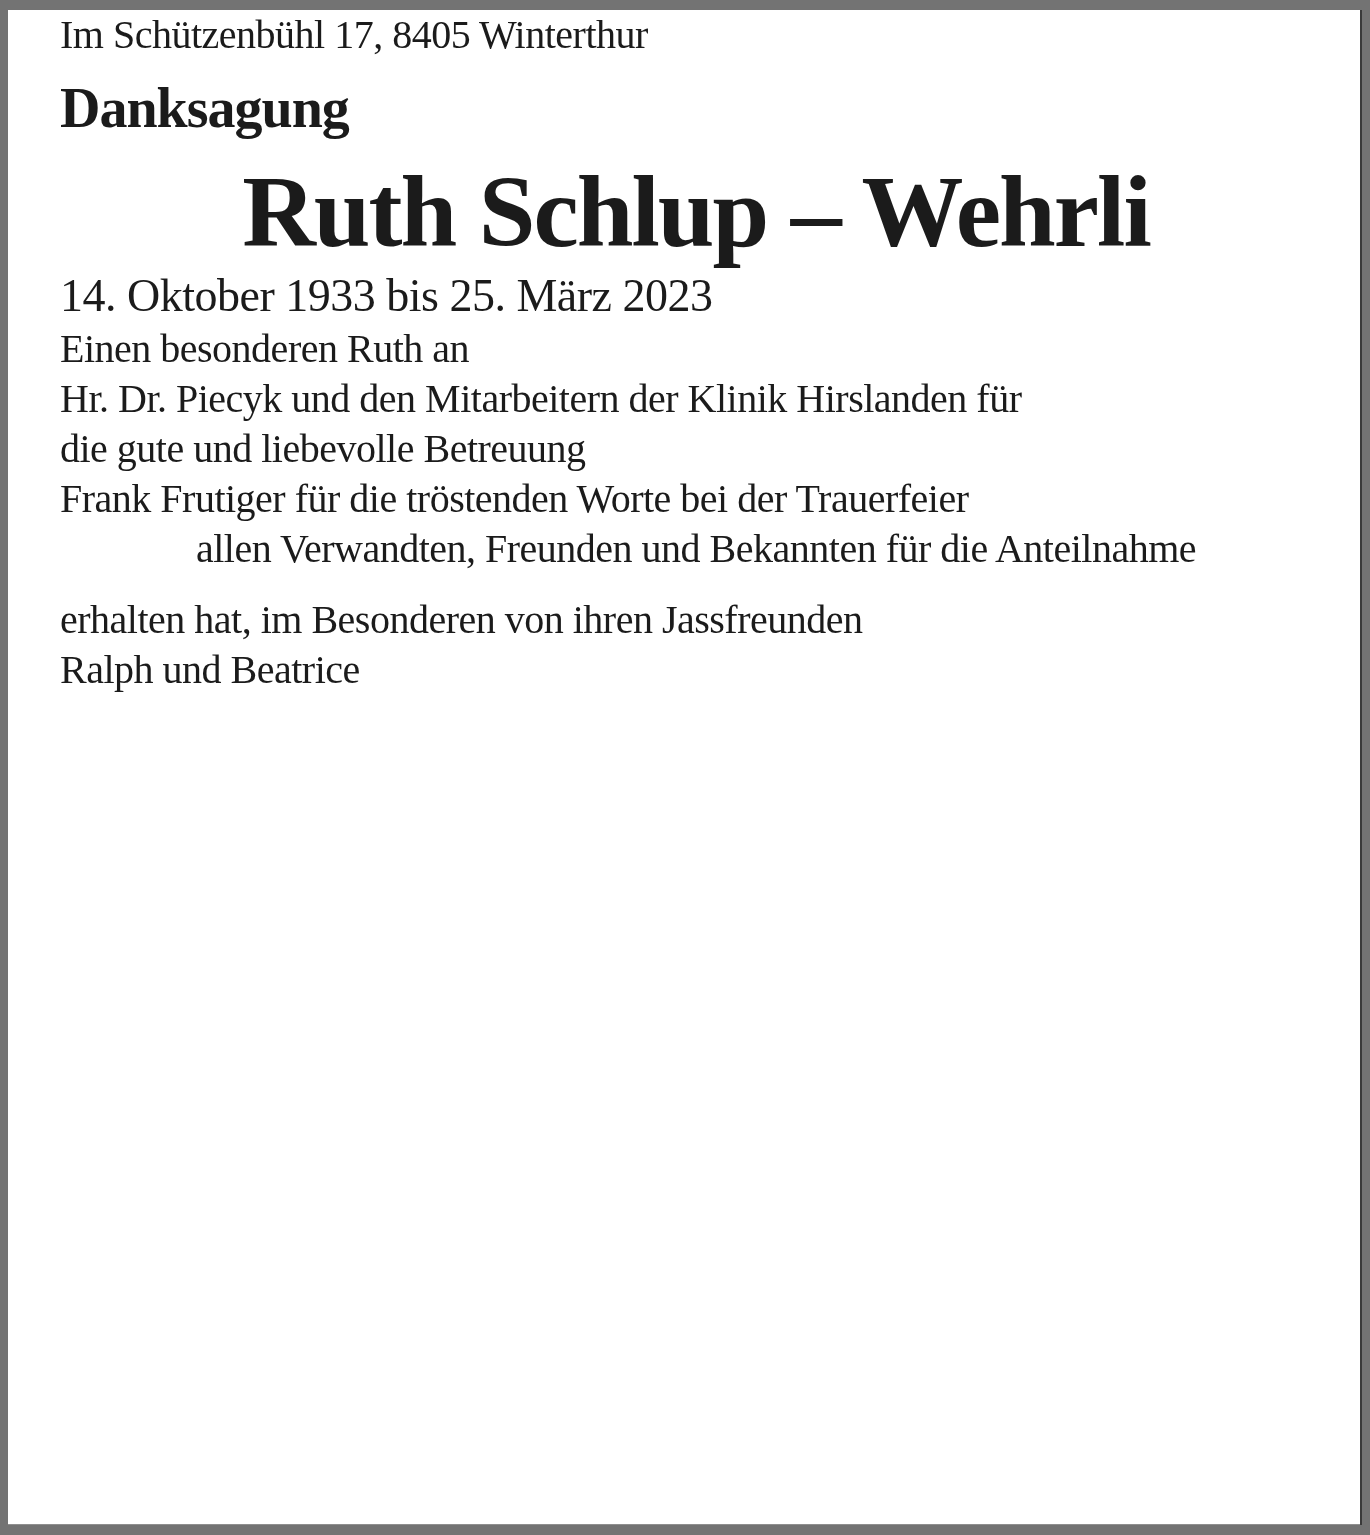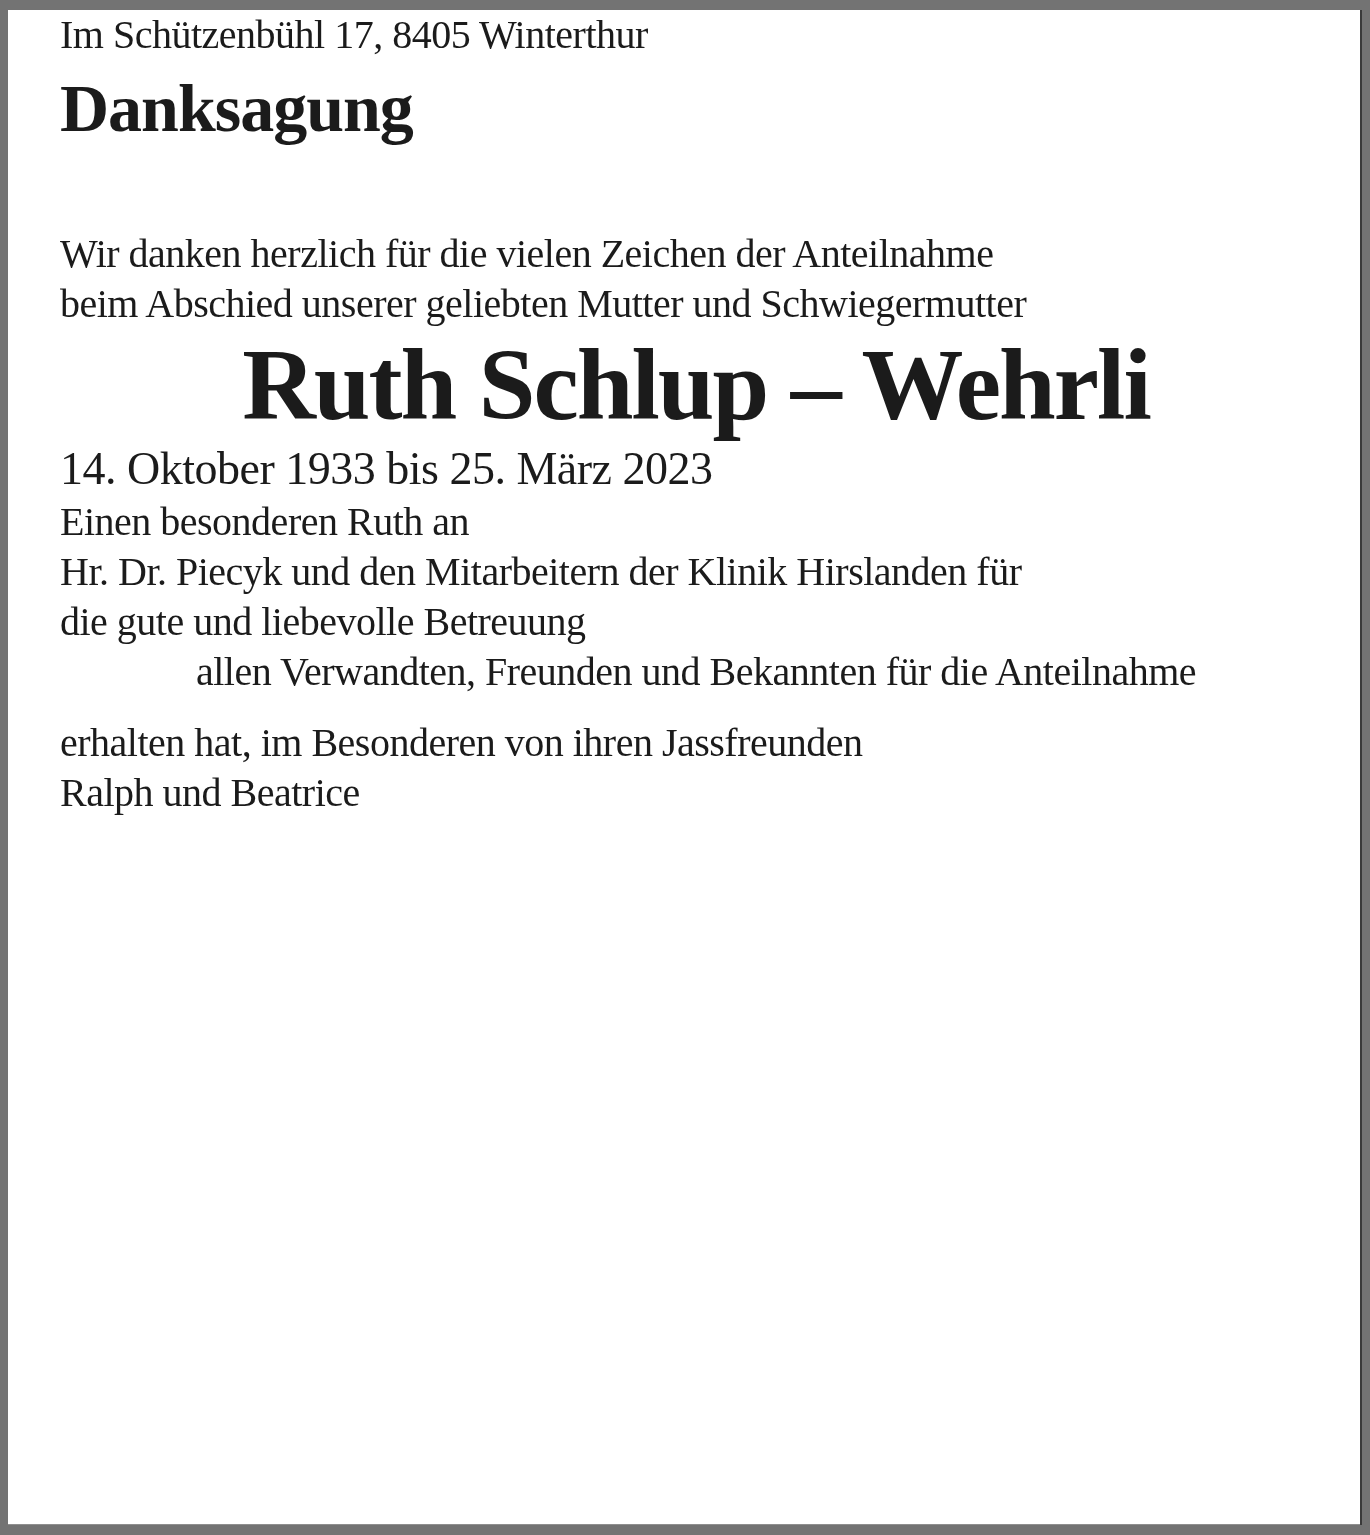--- a/index.html
+++ b/index.html
@@ -33,21 +33,21 @@
   .body-text {
     font-size: 40px;
     line-height: 50px;
     letter-spacing: -0.5px;
   }
   .address {
     margin-top: 46px;
   }
   .notice-title {
     margin-top: 69px;
-    font-size: 68px;
+    font-size: 56px;
     line-height: 96px;
     font-weight: bold;
     letter-spacing: -1px;
   }
   .intro {
     margin-top: 73px;
   }
   .deceased-name {
     margin-top: 86px;
     font-size: 102px;
@@ -74,36 +74,33 @@
 </head>
 <body>
 
 <div class="frame">
   <div class="sheet">
 
     <p class="body-text address line">Im Schützenbühl 17, 8405 Winterthur</p>
 
     <p class="notice-title line">Danksagung</p>
 
-    <div class="body-text intro">
-      <div class="line">Wir danken herzlich für die vielen Zeichen der Anteilnahme</div>
-      <div class="line">beim Abschied unserer geliebten Mutter und Schwiegermutter</div>
-    </div>
 
     <p class="deceased-name line">Ruth Schlup – Wehrli</p>
 
     <p class="life-dates line">14. Oktober 1933 bis 25. März 2023</p>
 
     <p class="body-text thanks-heading line">Einen besonderen Ruth an</p>
 
     <div class="body-text thanks-1">
       <div class="line">Hr. Dr. Piecyk und den Mitarbeitern der Klinik Hirslanden für</div>
       <div class="line">die gute und liebevolle Betreuung</div>
     </div>
 
+    <p class="body-text thanks-2 line">Frank Frutiger für die tröstenden Worte bei der Trauerfeier</p>
 
     <p class="body-text thanks-3 line">allen Verwandten, Freunden und Bekannten für die Anteilnahme</p>
 
     <div class="body-text thanks-4">
       <div class="line">erhalten hat, im Besonderen von ihren Jassfreunden</div>
     </div>
 
 
     <p class="body-text signature line">Ralph und Beatrice</p>
 

